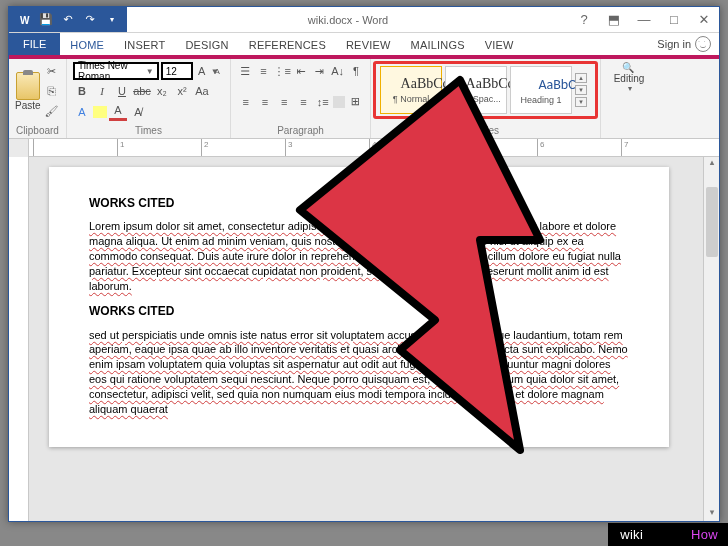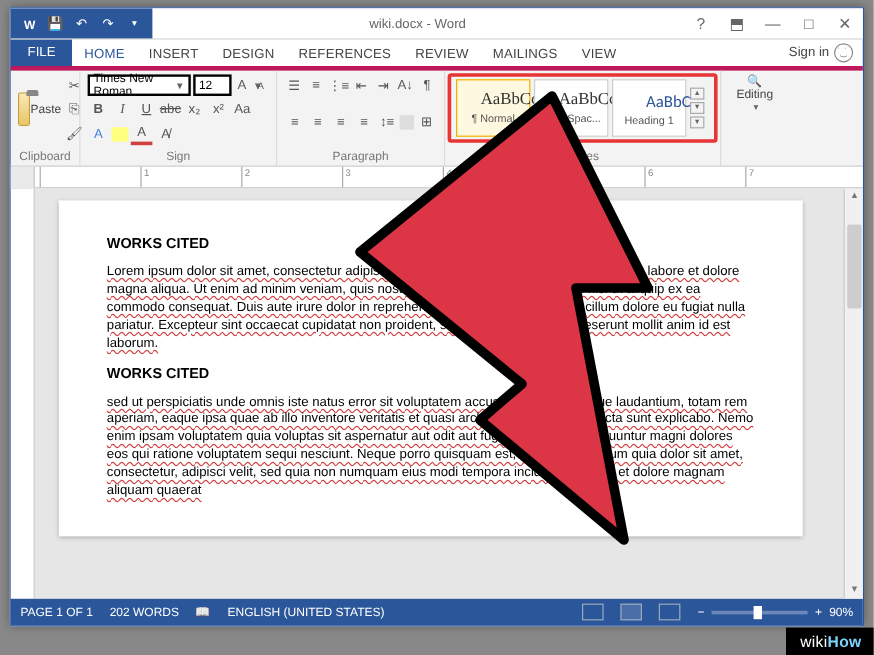--- a/index.html
+++ b/index.html
@@ -23,21 +23,21 @@
 .smiley { width: 16px; height: 16px; border: 1px solid #888; border-radius: 50%; display: inline-block; position: relative; }
 .smiley::before { content: "·  ·"; position: absolute; top: 1px; left: 2px; font-size: 6px; letter-spacing: 1px; }
 .smiley::after { content: ""; position: absolute; bottom: 3px; left: 4px; width: 6px; height: 3px; border-bottom: 1px solid #888; border-radius: 0 0 6px 6px; }
 
 
 .ribbon { height: 80px; background: #f3f3f3; border-bottom: 1px solid #c8c8c8; display: flex; font-size: 11px; }
 .group { border-right: 1px solid #dcdcdc; padding: 3px 6px 2px; display: flex; flex-direction: column; justify-content: space-between; }
 .group-label { text-align: center; color: #777; font-size: 10px; margin-top: 2px; position: relative; }
 .btn-sm { display: inline-flex; align-items: center; justify-content: center; width: 18px; height: 18px; color: #555; cursor: pointer; font-size: 11px; }
 .row { display: flex; align-items: center; gap: 2px; }
-.paste { display: flex; flex-direction: row; align-items: center; width: 36px; cursor: pointer; }
+.paste { display: flex; flex-direction: column; align-items: center; width: 36px; cursor: pointer; }
 .paste-icon { width: 24px; height: 28px; background: linear-gradient(#f9e9b7,#e8c568); border: 1px solid #c8a030; border-radius: 2px; position: relative; }
 .paste-icon::before { content: ""; position: absolute; top: -3px; left: 6px; width: 10px; height: 5px; background: #888; border-radius: 2px 2px 0 0; }
 .paste span { font-size: 10px; color: #444; }
 .font-combo { height: 18px; border: 2px solid #000000; background: #fff; font-size: 10px; padding: 0 3px; display: flex; align-items: center; justify-content: space-between; }
 .font-name { width: 110px; }
 .font-size { width: 32px; gap: 32px; }
 .dd { color: #666; font-size: 8px; margin-left: 2px; }
 .bold { font-weight: bold; }
 .ital { font-style: italic; font-family: serif; }
 .under { text-decoration: underline; }
@@ -82,21 +82,21 @@
 .zoom-track { width: 80px; height: 3px; background: #6a87b8; position: relative; }
 .zoom-track::before { content: ""; position: absolute; left: 50%; top: -3px; width: 1px; height: 9px; background: #fff; }
 .zoom-thumb { position: absolute; left: 44%; top: -4px; width: 7px; height: 11px; background: #fff; }
 .view-btn { width: 18px; height: 14px; border: 1px solid #9ab; display: inline-block; cursor: pointer; }
 
 
 .big-arrow { position: absolute; left: 230px; top: 70px; pointer-events: none; }
 
 
 .wikihow { position: absolute; right: 0; bottom: 0; background: #000; color: #fff; font-size: 13px; padding: 4px 10px 4px 12px; letter-spacing: .3px; font-family: Arial, sans-serif; }
-.wikihow b { color: #7dd3fc; font-weight: bold; }
+.wikihow b { color: #d946ef; font-weight: normal; margin-left: 48px; }
 </style>
 </head>
 <body>
 
 <div class="word-window">
 
   <div class="title-bar">
     <div class="qat">
       <span class="sq">
           <svg width="14" height="14">
@@ -171,21 +171,21 @@
         <span class="btn-sm">x₂</span>
         <span class="btn-sm">x²</span>
         <span class="btn-sm">Aa</span>
       </div>
       <div class="row">
         <span class="btn-sm" style="color:#4080e0">A</span>
         <span class="btn-sm" style="background:#ffff80;width:14px;height:12px"></span>
         <span class="btn-sm" style="border-bottom:3px solid #d04040">A</span>
         <span class="btn-sm">A̸</span>
       </div>
-      <div class="group-label">Sign</div>
+      <div class="group-label">Times</div>
     </div>
 
     <div class="group" style="width:140px">
       <div class="row">
         <span class="btn-sm">☰</span>
         <span class="btn-sm">≡</span>
         <span class="btn-sm">⋮≡</span>
         <span class="btn-sm">⇤</span>
         <span class="btn-sm">⇥</span>
         <span class="btn-sm">A↓</span>
@@ -258,38 +258,20 @@
         <div class="para">sed ut perspiciatis unde omnis iste natus error sit voluptatem accusantium doloremque laudantium, totam rem aperiam, eaque ipsa quae ab illo inventore veritatis et quasi architecto beatae vitae dicta sunt explicabo. Nemo enim ipsam voluptatem quia voluptas sit aspernatur aut odit aut fugit, sed quia consequuntur magni dolores eos qui ratione voluptatem sequi nesciunt. Neque porro quisquam est, qui dolorem ipsum quia dolor sit amet, consectetur, adipisci velit, sed quia non numquam eius modi tempora incidunt ut labore et dolore magnam aliquam quaerat</div>
       </div>
     </div>
     <div class="scroll-v">
       <div class="arr up">▴</div>
       <div class="thumb"></div>
       <div class="arr dn">▾</div>
     </div>
   </div>
 
-  <div class="status">
-    <span>PAGE 1 OF 1</span>
-    <span>202 WORDS</span>
-    <span>📖</span>
-    <span>ENGLISH (UNITED STATES)</span>
-    <span class="sp"></span>
-    <span class="view-btn"></span>
-    <span class="view-btn" style="background:#4a6fa8"></span>
-    <span class="view-btn"></span>
-    <div class="zoom">
-      <span>−</span>
-      <div class="zoom-track">
-          <div class="zoom-thumb"></div>
-        </div>
-      <span>+</span>
-      <span>90%</span>
-    </div>
-  </div>
 
 </div>
 
 <svg class="big-arrow" width="320" height="440">
   <path d="M 230 10 L 310 170 L 250 170 L 290 380 L 170 280 L 205 250 L 70 140 Z" fill="#dc3545" stroke="#000" stroke-width="8" stroke-linejoin="round"></path>
 </svg>
 
 <div class="wikihow">wiki<b>How</b></div>
 
 </body></html>

